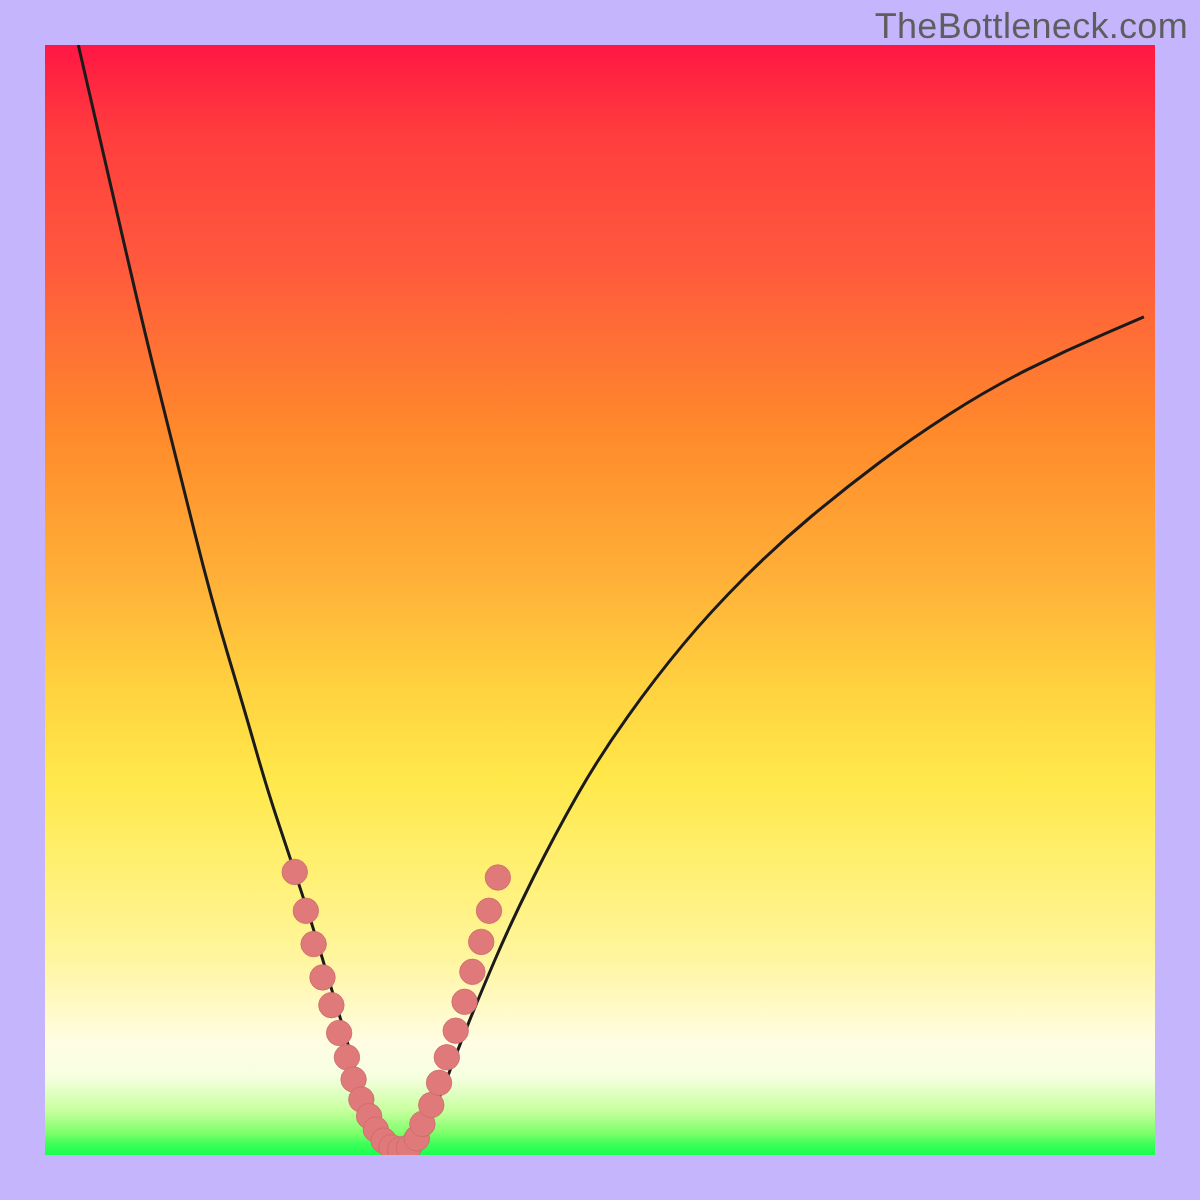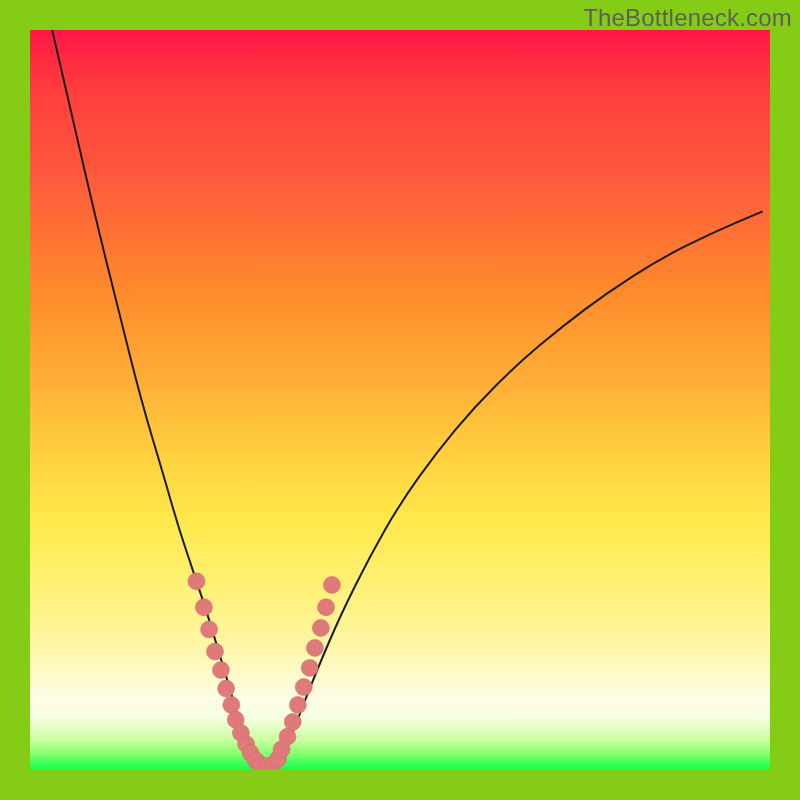--- a/index.html
+++ b/index.html
@@ -8,21 +8,21 @@
     width: 800px;
     height: 800px;
     overflow: hidden;
     font-family: Arial, Helvetica, sans-serif;
     background: #000;
   }
   .frame {
     position: relative;
     width: 800px;
     height: 800px;
-    background: #84cc16;
+    background: #c4b5fd;
   }
   .plot-area {
     position: absolute;
     left: 30px;
     top: 30px;
     width: 740px;
     height: 740px;
     
     background: linear-gradient(
       to bottom,

